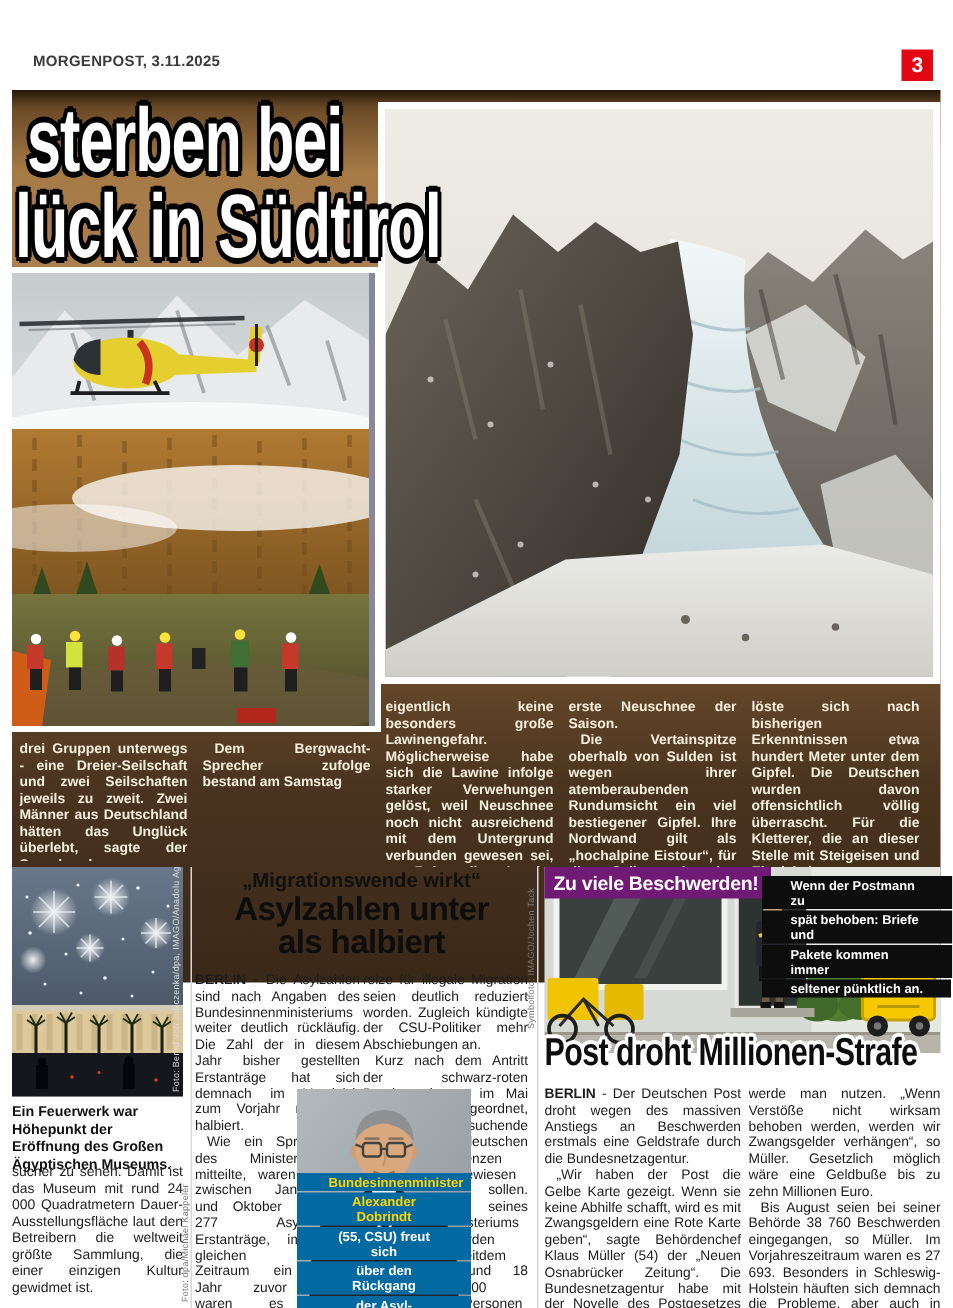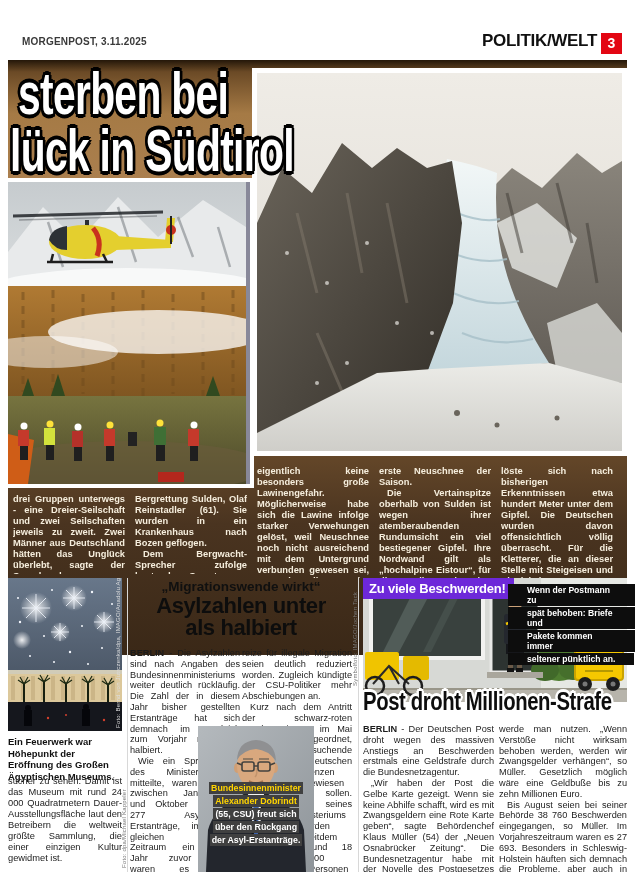--- a/index.html
+++ b/index.html
@@ -52,44 +52,43 @@
   .bcol p{margin:0;}
   .dl{font-weight:bold;}
   .acolA{left:130px;top:648px;width:110px;height:224px;}
   .acolB{left:242px;top:648px;width:110px;height:224px;}
   .frA{float:right;width:48px;height:128px;margin-left:3px;
        shape-outside:polygon(100% 0,70% 0,0 90%,0 100%,100% 100%);}
   .flB{float:left;width:64px;height:140px;margin-right:3px;
        shape-outside:polygon(0 0,22% 0,100% 75%,100% 100%,0 100%);}
   .fig-dobrindt{left:198px;top:726px;width:116px;height:146px;z-index:7;overflow:hidden;background:#aaa;}
   .dob-cap{position:absolute;left:0;right:0;top:56px;text-align:center;z-index:2;line-height:0;}
-  .dob-cap span{display:inline-block;background:#404040;color:#fff;font-size:8.8px;font-weight:bold;
-                padding:1px 2px;margin-bottom:1px;line-height:10px;}
+  .dob-cap span{display:inline-block;background:#0369a1;color:#fff;font-size:8.8px;font-weight:bold;
+                padding:1px 21px;margin-bottom:1px;line-height:10px;}
   .dob-cap .yl{color:#ffd400;}
 
   
   .fig-post{left:363px;top:578px;width:264px;height:124px;overflow:hidden;background:#ccc;}
-  .post-banner{left:363px;top:578px;background:#6d28d9;color:#fff;font-size:13px;font-weight:bold;
+  .post-banner{left:363px;top:578px;background:#701a75;color:#fff;font-size:13px;font-weight:bold;
                padding:3px 8px 3px 6px;z-index:8;letter-spacing:-.2px;text-align:right;}
   .post-cap{left:508px;top:584px;z-index:8;}
   .post-cap span{display:block;width:fit-content;background:#0d0d0d;color:#fff;font-size:8.6px;
                  font-weight:bold;padding:1px 19px;margin-bottom:1px;line-height:10px;}
   .post-headline{left:363px;top:686px;font-size:26px;font-weight:bold;color:#0d0d0d;white-space:nowrap;
     transform:scaleX(.78);transform-origin:0 0;z-index:8;letter-spacing:-.5px;
     text-shadow:-2px -2px 0 #fff,2px -2px 0 #fff,-2px 2px 0 #fff,2px 2px 0 #fff,0 3px 0 #fff,0 -3px 0 #fff,3px 0 0 #fff,-3px 0 0 #fff;}
   .pcol1{left:363px;top:724px;width:131px;height:148px;}
   .pcol2{left:499px;top:724px;width:128px;height:148px;}
 </style>
 </head>
 <body>
 
 <div class="page">
 
   <div class="abs masthead">MORGENPOST, 3.11.2025</div>
-  <div class="abs section-title">POLITIK/WELT</div>
   <div class="abs pagenum">3</div>
 
   <div class="abs topblock">
     <div class="headline h1a">sterben bei</div>
     <div class="headline h1b">lück in Südtirol</div>
 
     <div class="abs fig-glacier">
       <svg width="365" height="378" viewBox="0 0 365 378" preserveAspectRatio="none">
         <defs>
           <linearGradient id="gSky" x1="0" y1="0" x2="0" y2="1">
@@ -221,21 +220,20 @@
           <rect x="150" y="290" width="26" height="10" fill="#b3271d"></rect>
           <rect x="120" y="250" width="9" height="14" fill="#222222"></rect>
         </g>
       </svg>
     </div>
 
     <div class="lcol c1">
         <p>drei Gruppen unterwegs - eine Dreier-Seilschaft und zwei Seilschaften jeweils zu zweit. Zwei Männer aus Deutschland hätten das Unglück überlebt, sagte der Sprecher der</p>
       </div>
     <div class="lcol c2">
-      <p>Bergrettung Sulden, Olaf Reinstadler (61). Sie wurden in ein Krankenhaus nach Bozen geflogen.</p>
         <p class="ind">Dem Bergwacht-Sprecher zufolge bestand am Samstag</p>
     </div>
     <div class="lcol c3">
         <p>eigentlich keine besonders große Lawinengefahr. Möglicherweise habe sich die Lawine infolge starker Verwehungen gelöst, weil Neuschnee noch nicht ausreichend mit dem Untergrund verbunden gewesen sei, so Reinstadler. In der Region fiel vor einigen Tagen der</p>
       </div>
     <div class="lcol c4">
       <p>erste Neuschnee der Saison.</p>
         <p class="ind">Die Vertainspitze oberhalb von Sulden ist wegen ihrer atemberaubenden Rundumsicht ein viel bestiegener Gipfel. Ihre Nordwand gilt als „hochalpine Eistour“, für die Seil und eine komplette Ausrüstung fürs Eisklettern erforderlich sind. Die Lawine</p>
     </div>
     <div class="lcol c5">

